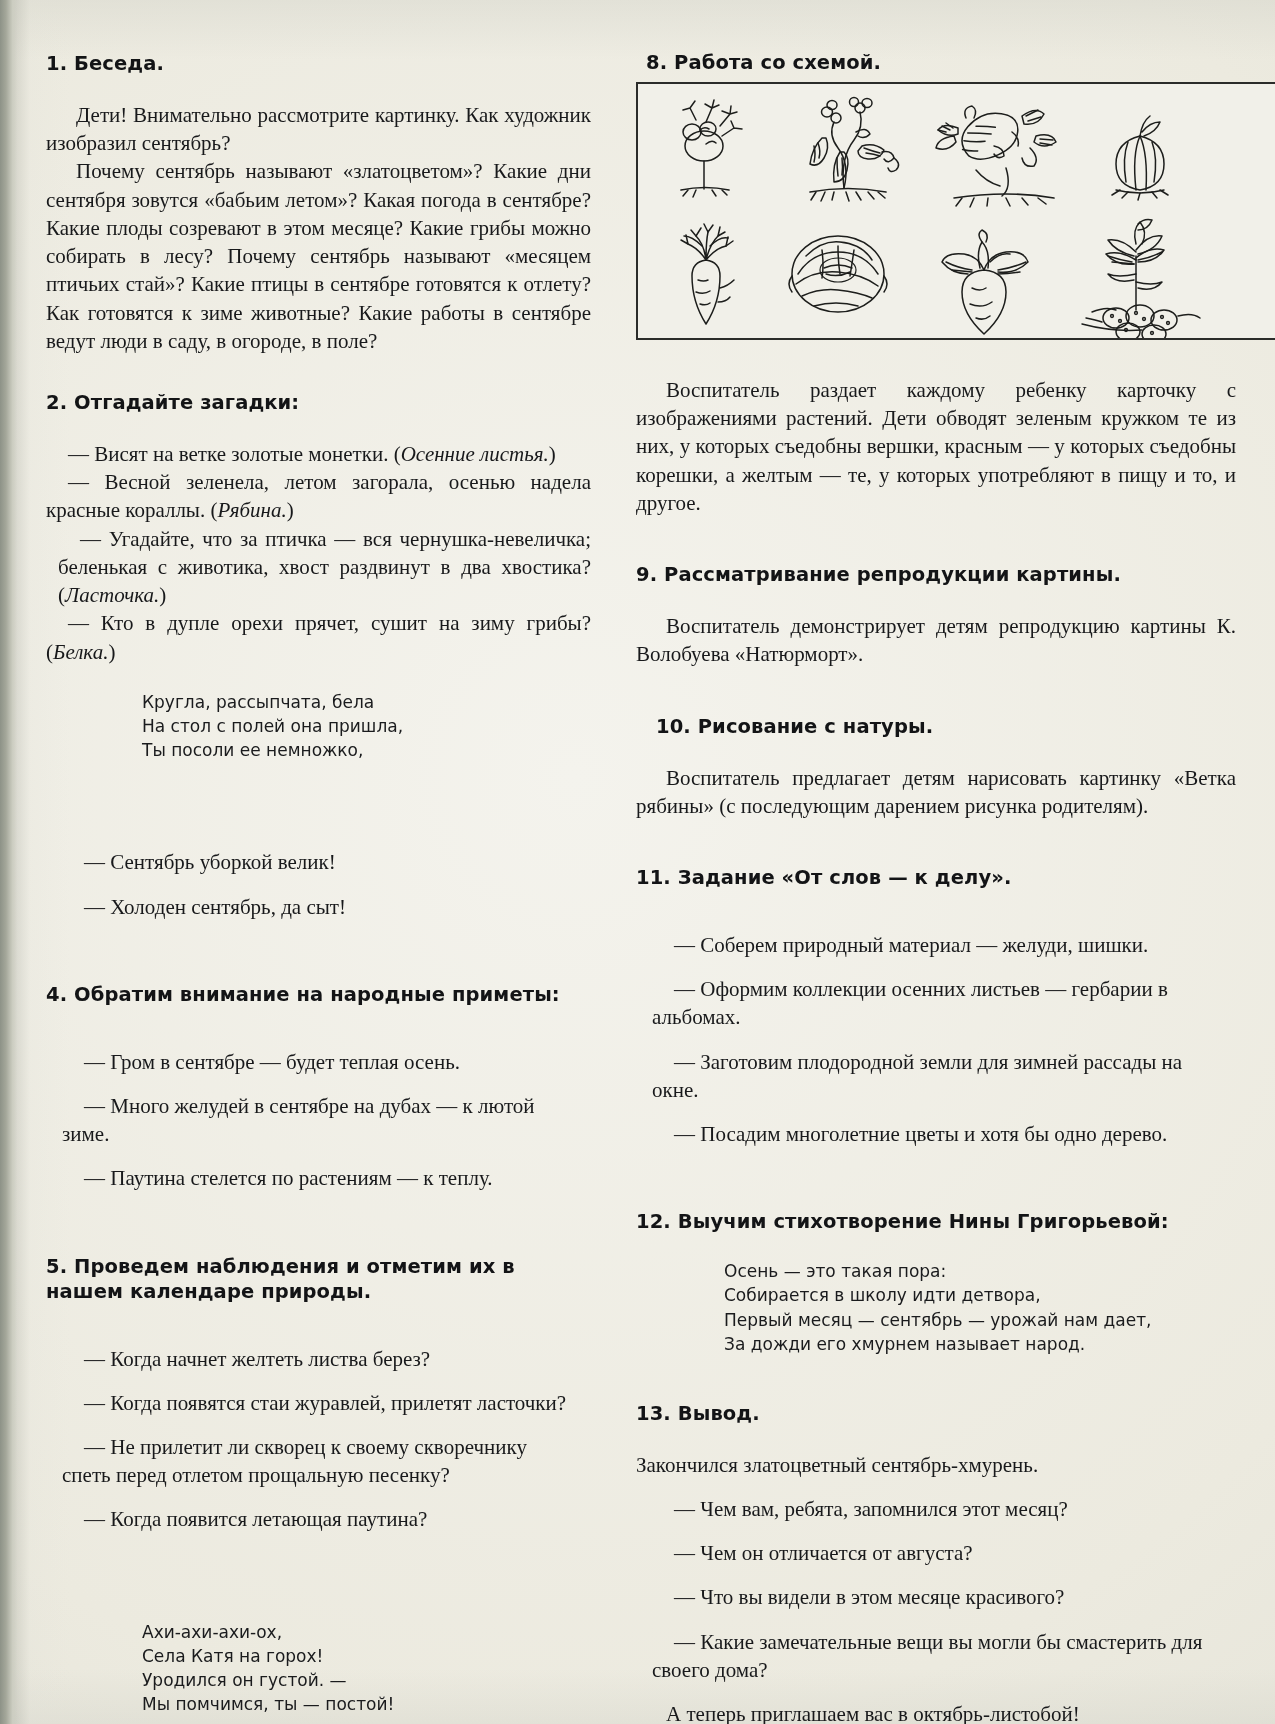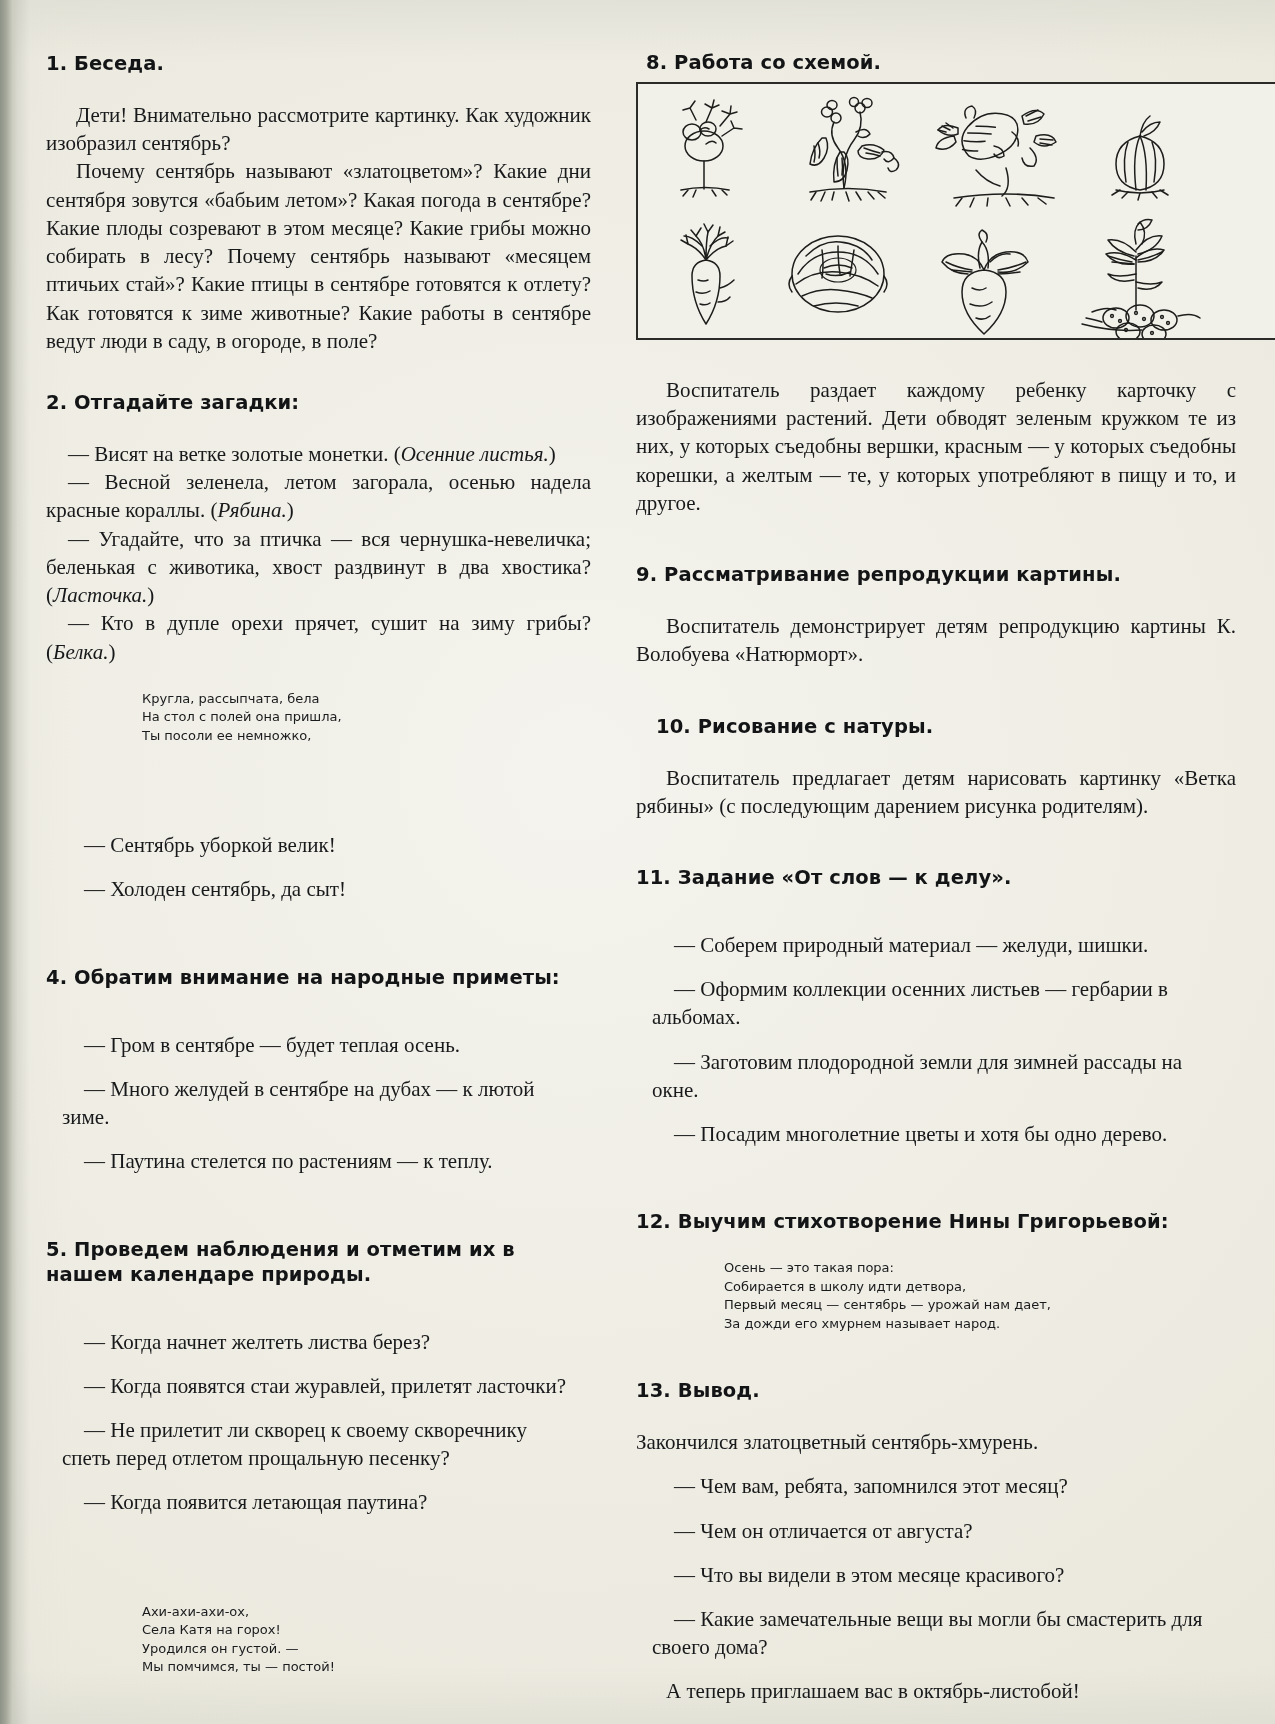--- a/index.html
+++ b/index.html
@@ -65,21 +65,21 @@
   .dash-line {
     font-family: "Liberation Serif", serif;
     font-size: 21px;
     line-height: 1.345;
     margin: 16px;
     color: #18191b;
     text-indent: 22px;
   }
   .verse {
     font-family: "DejaVu Sans", sans-serif;
-    font-size: 13px;
+    font-size: 17px;
     line-height: 1.42;
     margin: 0;
     color: #1a1b1d;
   }
   .verse-block { padding-left: 96px; }
   .verse-block.right { padding-left: 88px; }
   em.ans { }
   .gap-m  { height: 24px; }
   .gap-l  { height: 36px; }
   .gap-xl { height: 46px; }
@@ -118,21 +118,21 @@
     <h2 class="section-title">1. Беседа.</h2>
     <div class="gap-m"></div>
     <p class="body-p indent">Дети! Внимательно рассмотрите картинку. Как художник изобразил сентябрь?</p>
     <p class="body-p indent">Почему сентябрь называют «златоцветом»? Какие дни сентября зовутся «бабьим летом»? Какая погода в сентябре? Какие плоды созревают в этом месяце? Какие грибы можно собирать в лесу? Почему сентябрь называют «месяцем птичьих стай»? Какие птицы в сентябре готовятся к отлету? Как готовятся к зиме животные? Какие работы в сентябре ведут люди в саду, в огороде, в поле?</p>
 
     <div class="gap-l"></div>
     <h2 class="section-title">2. Отгадайте загадки:</h2>
     <div class="gap-m"></div>
     <p class="body-p" style="text-indent:22px;"><span>— Висят на ветке золотые монетки. (</span><em class="ans">Осенние листья.</em><span>)</span></p>
     <p class="body-p" style="text-indent:22px;"><span>— Весной зеленела, летом загорала, осенью надела красные кораллы. (</span><em class="ans">Рябина.</em><span>)</span></p>
-    <p class="body-p" style="text-indent:22px;"><span>— Угадайте, что за птичка — вся чернушка-невеличка; беленькая с животика, хвост раздвинут в два хвостика? (</span><em class="ans">Ласточка.</em><span>)</span></p>
+    <p class="body-p" style="text-indent:22px;margin-left:12px;"><span>— Угадайте, что за птичка — вся чернушка-невеличка; беленькая с животика, хвост раздвинут в два хвостика? (</span><em class="ans">Ласточка.</em><span>)</span></p>
     <p class="body-p" style="text-indent:22px;"><span>— Кто в дупле орехи прячет, сушит на зиму грибы? (</span><em class="ans">Белка.</em><span>)</span></p>
 
     <div class="gap-m"></div>
     <div class="verse-block">
       <p class="verse">Кругла, рассыпчата, бела</p>
       <p class="verse">На стол с полей она пришла,</p>
       <p class="verse">Ты посоли ее немножко,</p>
     </div>
 
     <div class="gap-xl"></div>

